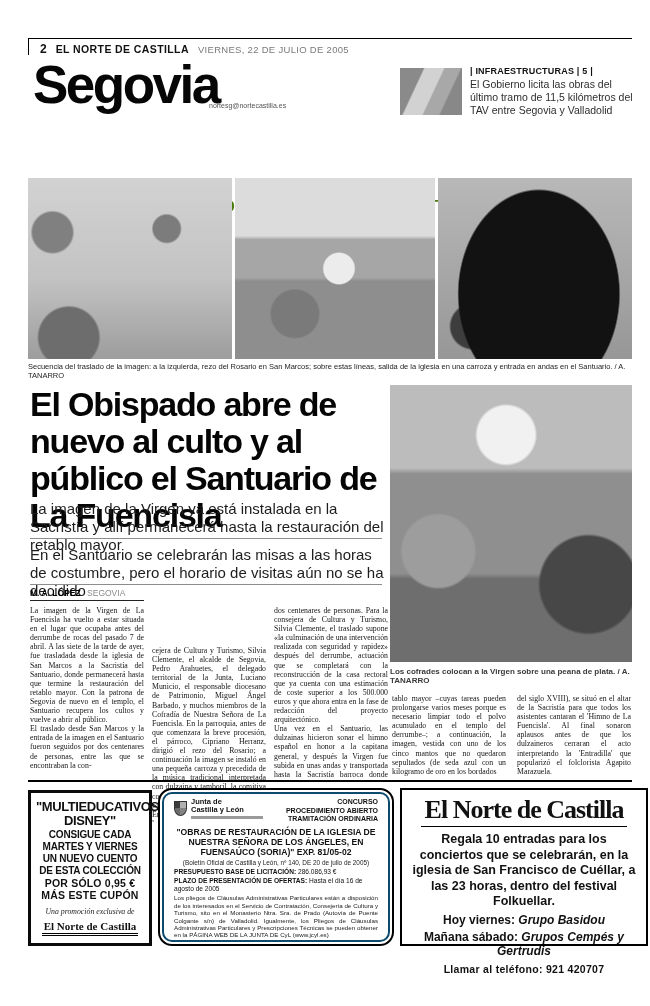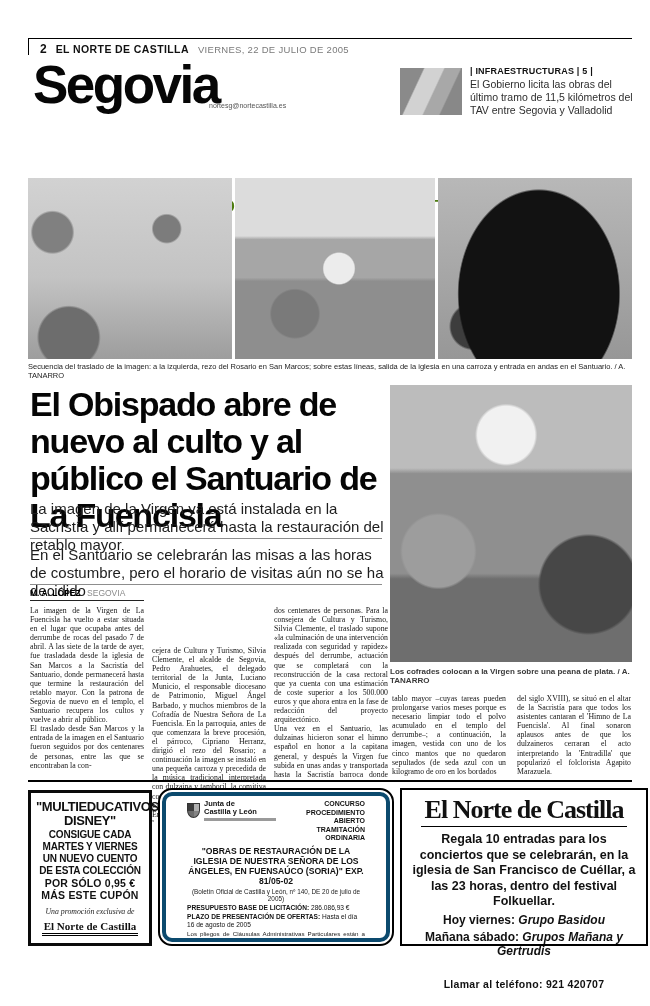--- a/index.html
+++ b/index.html
@@ -87,22 +87,22 @@
   .ad1-title { font-size:13px; line-height:13.5px; font-weight:bold; letter-spacing:-.4px; }
   .ad1-line1 { margin-top:2px; font-size:10px; line-height:12px; font-weight:bold; letter-spacing:-.2px; }
   .ad1-price { margin-top:0; font-size:10.5px; line-height:12px; font-weight:bold; letter-spacing:.2px; }
   .ad1-promo { margin-top:6px; font-size:7.8px; font-style:italic; font-family:"Liberation Serif",serif; color:#222; }
   .ad1-brand { margin:4px auto 0; display:inline-block; font-family:"Liberation Serif",serif;
                font-size:11px; font-weight:bold; border-bottom:3px double #000; padding:0 2px 1px; }
 
   
   .ad2 { position:absolute; left:158px; top:788px; width:236px; height:158px;
          border:2px solid #000; border-radius:14px; padding:2px; background:#fff; }
-  .ad2-inner { width:100%; height:100%; border:4px solid #0c4a6e; border-radius:10px;
-               padding:4px 21px 3px; overflow:hidden; }
+  .ad2-inner { width:100%; height:100%; border:2px solid #0c4a6e; border-radius:10px;
+               padding:4px 10px 3px; overflow:hidden; }
   .ad2-head { display:flex; justify-content:space-between; align-items:flex-start; }
   .ad2-logo { display:flex; gap:4px; align-items:center; }
   .junta-shield { width:13px; height:15px; border:1px solid #333; border-radius:0 0 50% 50%;
       background: linear-gradient(180deg, rgba(0,0,0,0) 50%, rgba(120,120,120,.8) 50%),
                   linear-gradient(90deg,#3c3c3c 50%,#b0b0b0 50%); }
   .ad2-logo-text { font-size:7.5px; line-height:8px; font-weight:bold; white-space:pre-line; }
   .ad2-logo-sub { width:72px; height:3px; background:#9a9a9a; margin-top:2px; }
   .ad2-kicker { font-size:7px; line-height:8.5px; font-weight:bold; text-align:right; white-space:pre-line; }
   .ad2-title { margin-top:3px; font-size:8.6px; line-height:10px; font-weight:bold; text-align:center; }
   .ad2-boletin { margin-top:2px; font-size:6.4px; text-align:center; color:#222; }
@@ -112,21 +112,21 @@
 
   
   .ad3 { position:absolute; left:400px; top:788px; width:248px; height:158px;
          border:2px solid #000; padding:6px 8px; text-align:center; background:#fff; }
   .ad3-brand { font-family:"Liberation Serif",serif; font-size:26px; line-height:28px;
                font-weight:bold; letter-spacing:-1px; border-bottom:1px solid #000;
                display:inline-block; padding:0 4px 2px; }
   .ad3-body { margin-top:5px; font-size:12.5px; line-height:15.5px; font-weight:bold; }
   .ad3-line { margin-top:3px; font-size:12px; font-weight:bold; }
   .ad3-val  { font-style:italic; }
-  .ad3-phone { margin-top:20px; font-size:10.5px; font-weight:bold; letter-spacing:.3px; }
+  .ad3-phone { margin-top:5px; font-size:10.5px; font-weight:bold; letter-spacing:.3px; }
   .ad3-hours { font-size:10.5px; font-weight:bold; }
 </style>
 </head>
 <body>
 
 <div class="page">
 
   <div class="mast-rule"></div>
   <div class="mast-tick"></div>
   <div class="mast-row">
@@ -226,18 +226,18 @@
 
   <div class="ad3">
     <div class="ad3-brand">El Norte de Castilla</div>
     <div class="ad3-body">Regala 10 entradas para los conciertos que se celebrarán, en la iglesia de San Francisco de Cuéllar, a las 23 horas, dentro del festival Folkuellar.</div>
     <div class="ad3-line">
       <span>Hoy viernes:</span>
       <span class="ad3-val">Grupo Basidou</span>
     </div>
     <div class="ad3-line">
       <span>Mañana sábado:</span>
-      <span class="ad3-val">Grupos Mañana y Gertrudis</span>
+      <span class="ad3-val">Grupos Cempés y Gertrudis</span>
     </div>
     <div class="ad3-phone">Llamar al teléfono: 921 420707</div>
   </div>
 
 </div>
 
 </body></html>

